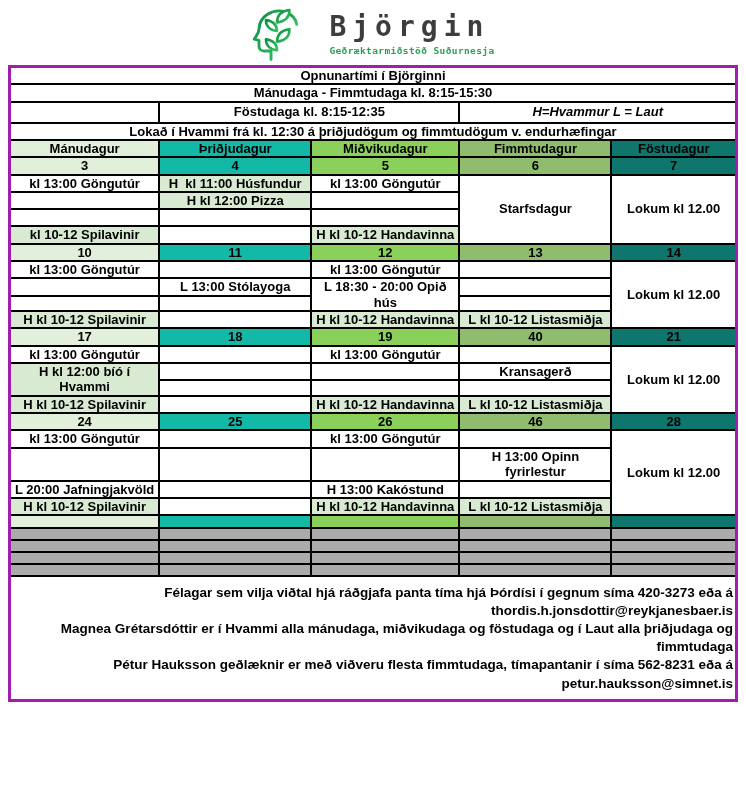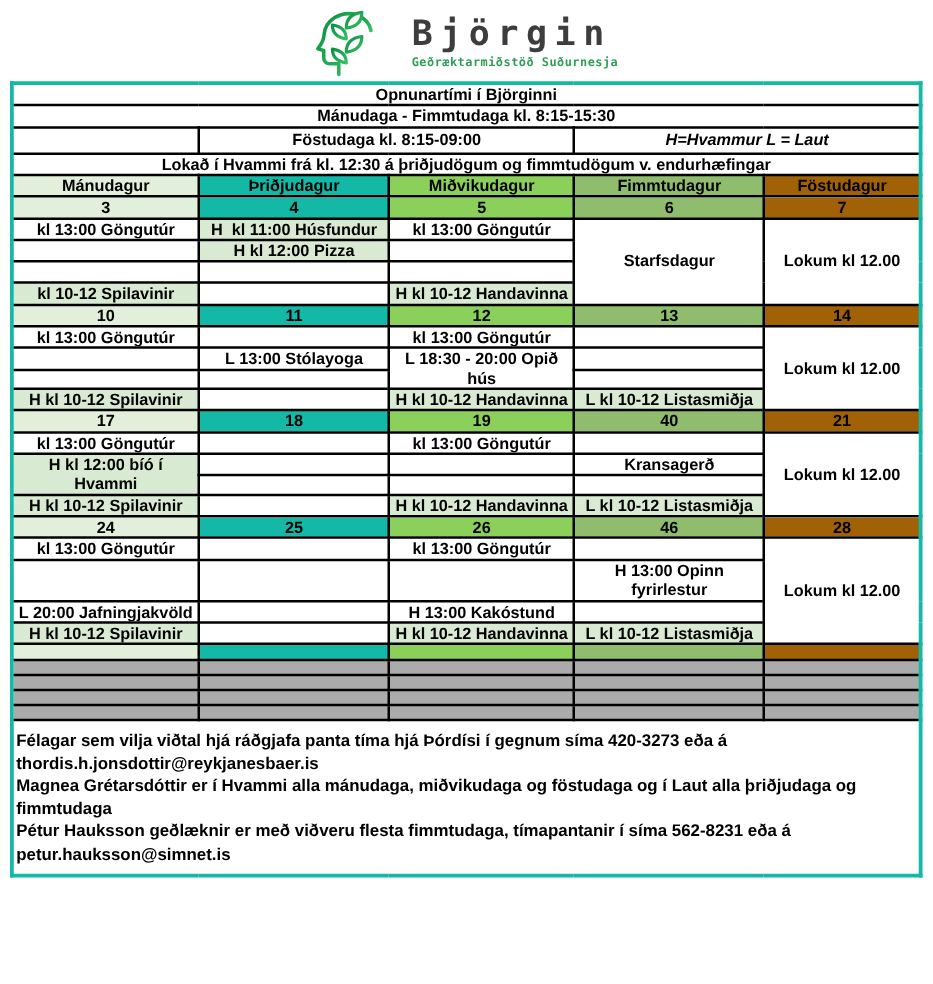--- a/index.html
+++ b/index.html
@@ -15,43 +15,43 @@
     font-family:"DejaVu Sans Mono", monospace; font-size:28px; line-height:30px;
     letter-spacing:6px; color:#3d3d3d; font-weight:bold;
   }
   .logo-sub {
     font-family:"DejaVu Sans Mono", monospace; font-size:9.5px; letter-spacing:0.4px;
     color:#2e9e55; margin-top:3px; font-weight:bold;
   }
   
   .page-title { text-align:center; font-size:36px; line-height:44px; margin:6px 0 8px 0; font-weight:normal; }
   
-  table.cal { border-collapse:collapse; table-layout:fixed; width:730px; margin:0 0 0 8px; border:3px solid #14b8a6; }
+  table.cal { border-collapse:collapse; table-layout:fixed; width:730px; margin:0 0 0 8px; border:3px solid #a21caf; }
   table.cal td, table.cal th {
     border:2px solid #000; padding:0 2px; font-size:13px; font-weight:bold;
     text-align:center; vertical-align:middle; overflow:hidden; line-height:1.18;
   }
   
   tr.rA { height:17px; } tr.rB { height:17px; } tr.rC { height:21px; } tr.rD { height:17px; }
   td.fri-hours { text-align:right; padding-right:5px; }
   td.legend { font-weight:normal; font-size:17px;font-style:italic; }
   
   tr.rH { height:16px; } tr.rDate { height:14px; }
   .c-mon { background:#e2efda; } .c-tue { background:#14b8a6; } .c-wed { background:#8cd05c; }
-  .c-thu { background:#90bc6e; } .c-fri { background:#a16207; }
+  .c-thu { background:#90bc6e; } .c-fri { background:#0f766e; }
   
   tr.rEv { height:17px; } tr.rEvS { height:15px; } tr.rEvTall { height:33px; }
   td.ev { background:#ffffff; white-space:pre-wrap; }
   td.ev.lg { background:#d9ead3; }
   
   tr.rSep { height:13px; } tr.rGray { height:12px; }
   td.gray { background:#ababab; }
   
   td.footer-cell { height:122px; background:#fff; padding:10px 8px; vertical-align:top; }
-  td.footer-cell p { margin:0; font-size:13.5px; font-weight:bold; line-height:1.35; text-align:left; }
+  td.footer-cell p { margin:0; font-size:13.5px; font-weight:bold; line-height:1.35; text-align:right; }
 </style>
 </head>
 <body>
 
 <div class="page">
 
   <div class="logo-row">
     <svg class="logo-icon" viewBox="0 0 54 60" aria-hidden="true">
       <defs>
         <linearGradient id="lg" x1="0" y1="0" x2="1" y2="1">
@@ -85,21 +85,21 @@
 
     <tbody>
         <tr class="rA">
           <td colspan="5">Opnunartími í Björginni</td>
         </tr>
     <tr class="rB">
           <td colspan="5">Mánudaga - Fimmtudaga kl. 8:15-15:30</td>
         </tr>
     <tr class="rC">
       <td></td>
-      <td colspan="2" class="fri-hours">Föstudaga kl. 8:15-09:00</td>
+      <td colspan="2" class="fri-hours">Föstudaga kl. 8:15-12:35</td>
       <td colspan="2" class="legend">H=Hvammur L = Laut</td>
     </tr>
     <tr class="rD">
           <td colspan="5">Lokað í Hvammi frá kl. 12:30 á þriðjudögum og fimmtudögum v. endurhæfingar</td>
         </tr>
 
     <tr class="rH">
       <th class="c-mon">Mánudagur</th>
       <th class="c-tue">Þriðjudagur</th>
       <th class="c-wed">Miðvikudagur</th>

